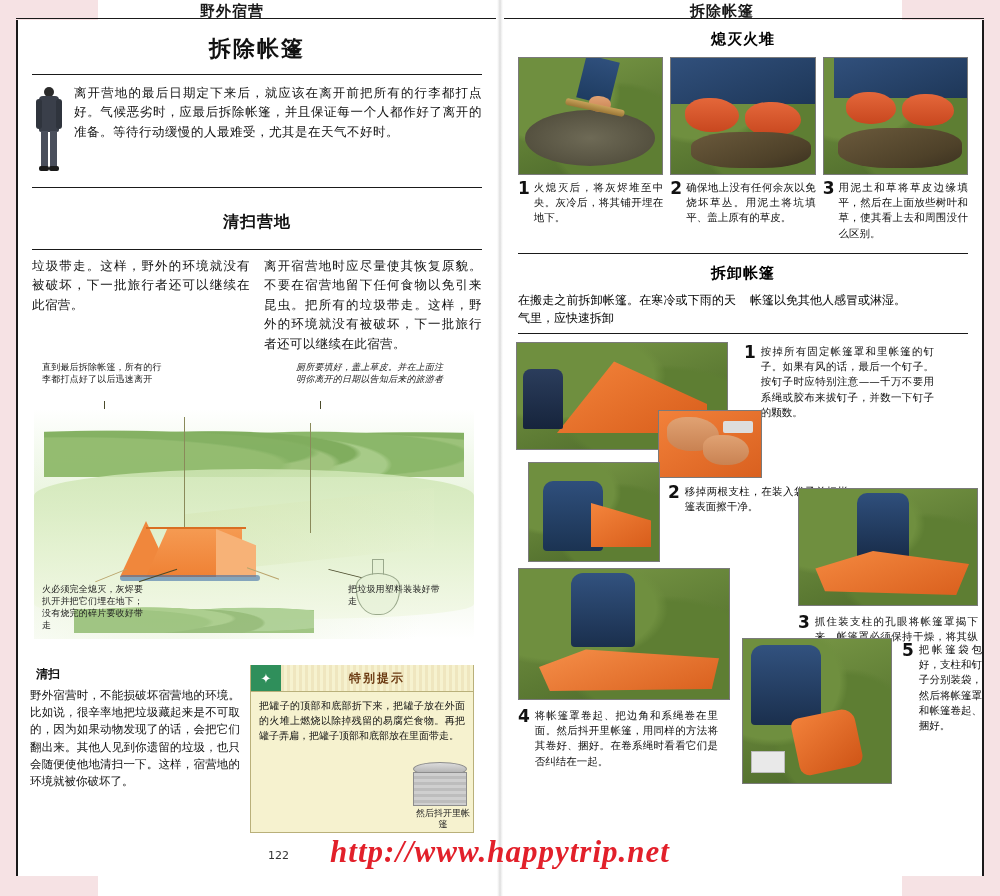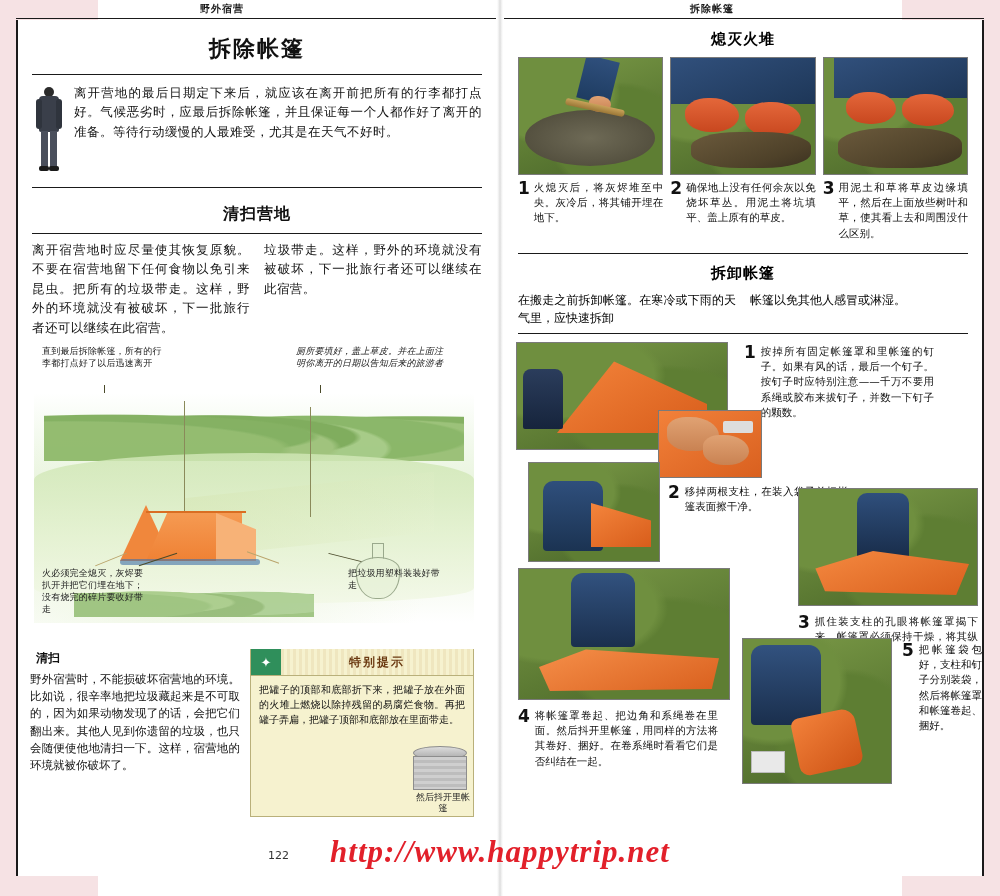--- a/index.html
+++ b/index.html
@@ -23,38 +23,38 @@
   .page {
     position:absolute; top:20px; height:856px; background:#ffffff;
   }
   .page-left { left:16px; width:480px; border-left:2px solid #1a1a1a; }
   .page-right { left:504px; width:480px; border-right:2px solid #1a1a1a; }
 
   .gutter { position:absolute; left:497px; top:0; width:6px; height:896px;
             background:linear-gradient(to right,#ffffff,#e8e8e8 40%,#cfcfcf 50%,#e8e8e8 60%,#ffffff); }
 
   .runhead {
-    position:absolute; top:2px; font-size:10px; font-weight:bold; color:#1a1a1a;
+    position:absolute; top:2px; font-size:15px; font-weight:bold; color:#1a1a1a;
     letter-spacing:1px;
   }
   .runhead-left { left:200px; }
   .runhead-right { left:690px; }
   .runline { position:absolute; height:1px; background:#1a1a1a; top:18px; }
   .runline-l { left:16px; width:480px; }
   .runline-r { left:504px; width:480px; }
 
   .folio { position:absolute; bottom:14px; font-size:11px; color:#333; }
   .folio-l { left:250px; }
 
   h1.title {
     margin:0; text-align:center; font-size:22px; font-weight:bold; color:#111;
     letter-spacing:2px; padding-top:14px;
   }
   h2.sub {
-    margin:8px; text-align:center; font-size:16px; font-weight:bold; color:#111;
+    margin:16px; text-align:center; font-size:16px; font-weight:bold; color:#111;
     letter-spacing:1px;
   }
   .hr { height:1px; background:#1a1a1a; margin:8px 0; }
 
   .intro { display:flex; gap:8px; padding:8px 14px 4px 14px; }
   .intro-fig { width:34px; flex:0 0 34px; position:relative; height:92px; }
   .intro-text {
     font-size:12.5px; line-height:1.55; color:#111; text-align:justify;
     letter-spacing:0.5px;
   }
@@ -221,22 +221,22 @@
         </div>
       </div>
       <div class="intro-text">离开营地的最后日期定下来后，就应该在离开前把所有的行李都打点好。气候恶劣时，应最后拆除帐篷，并且保证每一个人都作好了离开的准备。等待行动缓慢的人最难受，尤其是在天气不好时。</div>
     </div>
 
     <div class="hr" style="margin:8px 14px 0 14px;"></div>
     <h2 class="sub" style="padding-top:8px;">清扫营地</h2>
     <div class="hr" style="margin:8px 14px 0 14px;"></div>
 
     <div class="twocol">
+      <div class="col">垃圾带走。这样，野外的环境就没有被破坏，下一批旅行者还可以继续在此宿营。</div>
       <div class="col">离开宿营地时应尽量使其恢复原貌。不要在宿营地留下任何食物以免引来昆虫。把所有的垃圾带走。这样，野外的环境就没有被破坏，下一批旅行者还可以继续在此宿营。</div>
-      <div class="col">垃圾带走。这样，野外的环境就没有被破坏，下一批旅行者还可以继续在此宿营。</div>
     </div>
 
     <div class="illus-wrap">
 
       <div class="callout" style="left:14px; top:0;">直到最后拆除帐篷，所有的行李都打点好了以后迅速离开</div>
       <div class="callout right" style="left:268px; top:0; width:150px;font-style:italic;">厕所要填好，盖上草皮。并在上面注明你离开的日期以告知后来的旅游者</div>
 
       <div class="leader" style="left:76px; top:40px; width:1px; height:70px;"></div>
       <div class="leader" style="left:292px; top:40px; width:1px; height:60px;"></div>
 

